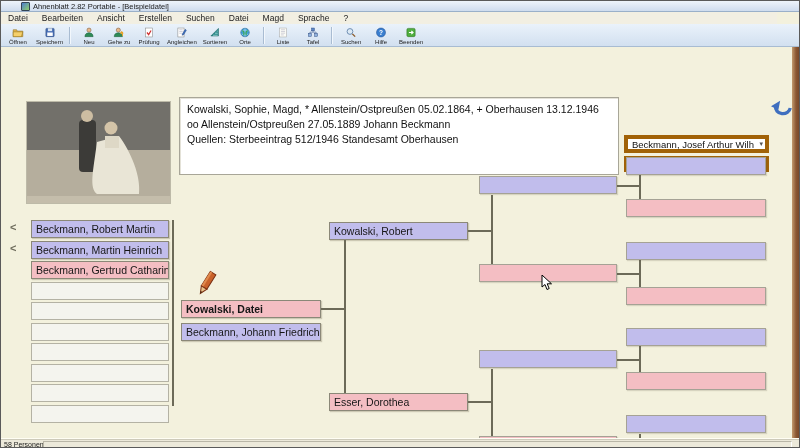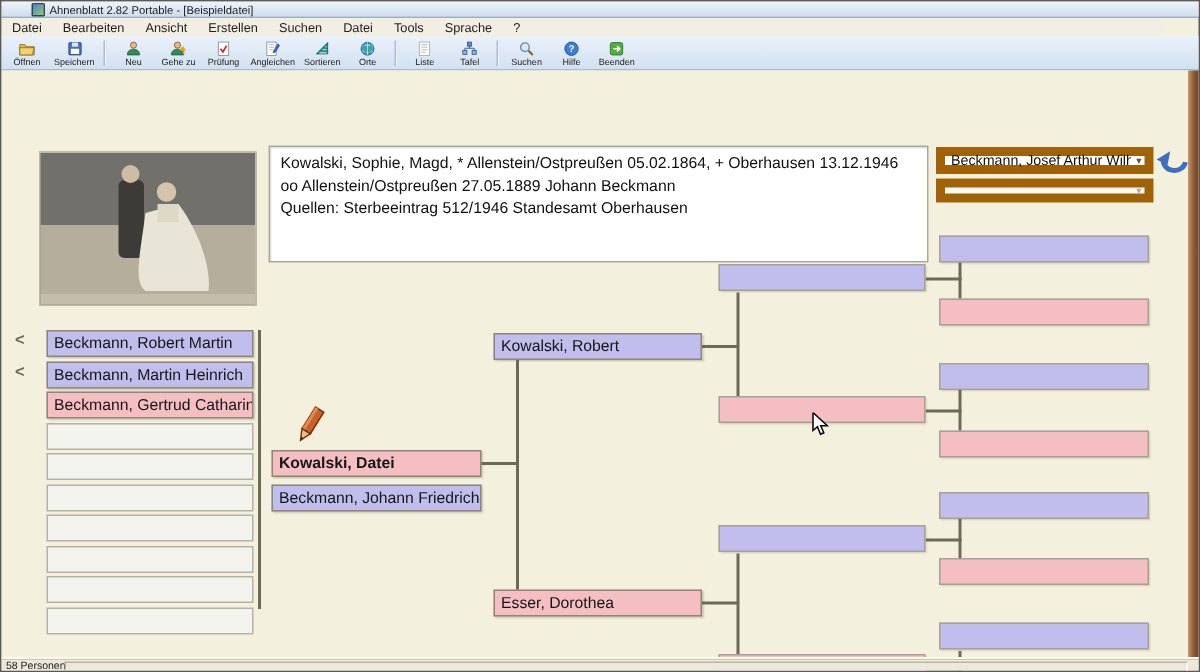--- a/index.html
+++ b/index.html
@@ -25,22 +25,22 @@
   #main{position:absolute;left:0;top:46px;width:791px;height:391px;background:#f3f1dd;}
   #right-border{position:absolute;left:791px;top:46px;width:9px;height:391px;
     background:linear-gradient(to right,#c29a6e,#8a5733 45%,#6e3f22);}
   
   #photo{position:absolute;left:25px;top:54px;width:143px;height:101px;border:1px solid #bdbaa8;background:#8e8c82;}
   
   #infobox{position:absolute;left:178px;top:50px;width:440px;height:78px;background:#fff;
     border:1px solid #a8a698;box-shadow:inset 1px 1px 0 #e4e2d8;
     font-size:10.5px;color:#111;padding:4px 7px;box-sizing:border-box;line-height:1.45;}
   
-  .combo{position:absolute;background:#fff;border:6px solid #a16207;font-size:9.5px;color:#111;
-    display:flex;align-items:center;box-sizing:border-box;padding:0 2px 0 4px;}
+  .combo{position:absolute;background:#fff;border:4px solid #a16207;font-size:9.5px;color:#111;
+    display:flex;align-items:center;box-sizing:border-box;padding:0 2px 0 4px;margin-top:37px;}
   .combo .arrow{margin-left:auto;font-size:7px;color:#555;padding-left:3px;}
   #undo-btn{position:absolute;left:769px;top:50px;width:24px;height:24px;display:flex;align-items:center;justify-content:center;}
   
   .pbox{position:absolute;height:18px;line-height:17px;font-size:10.5px;color:#161616;
     padding:0 4px;box-sizing:border-box;border:1px solid #8b8878;white-space:nowrap;overflow:hidden;
     box-shadow:1px 1px 1px rgba(90,85,60,.25);}
   .m{background:#c1bdec;}
   .f{background:#f4bec3;}
   .e-box{border:1px solid #a5a295;box-shadow:1px 1px 1px rgba(90,85,60,.18);}
   .empty-row{background:#f4f4ee;border:1px solid #b4b2a4;box-shadow:none;}
@@ -68,21 +68,21 @@
     <span>Ahnenblatt 2.82 Portable - [Beispieldatei]</span>
   </div>
 
   <div id="menubar">
     <span class="menu-item">Datei</span>
     <span class="menu-item">Bearbeiten</span>
     <span class="menu-item">Ansicht</span>
     <span class="menu-item">Erstellen</span>
     <span class="menu-item">Suchen</span>
     <span class="menu-item">Datei</span>
-    <span class="menu-item">Tools</span>
+    <span class="menu-item">Magd</span>
     <span class="menu-item">Sprache</span>
     <span class="menu-item">?</span>
   </div>
 
   <div id="toolbar">
     <div class="tb-btn">
       <svg viewBox="0 0 16 16">
           <path d="M1 4h5l1 2h8v8H1z" fill="#e8b84b" stroke="#8a6a1a" stroke-width="0.8"></path>
           <path d="M1 7h14l-2 7H1z" fill="#f6d06a" stroke="#8a6a1a" stroke-width="0.8"></path>
         </svg>

